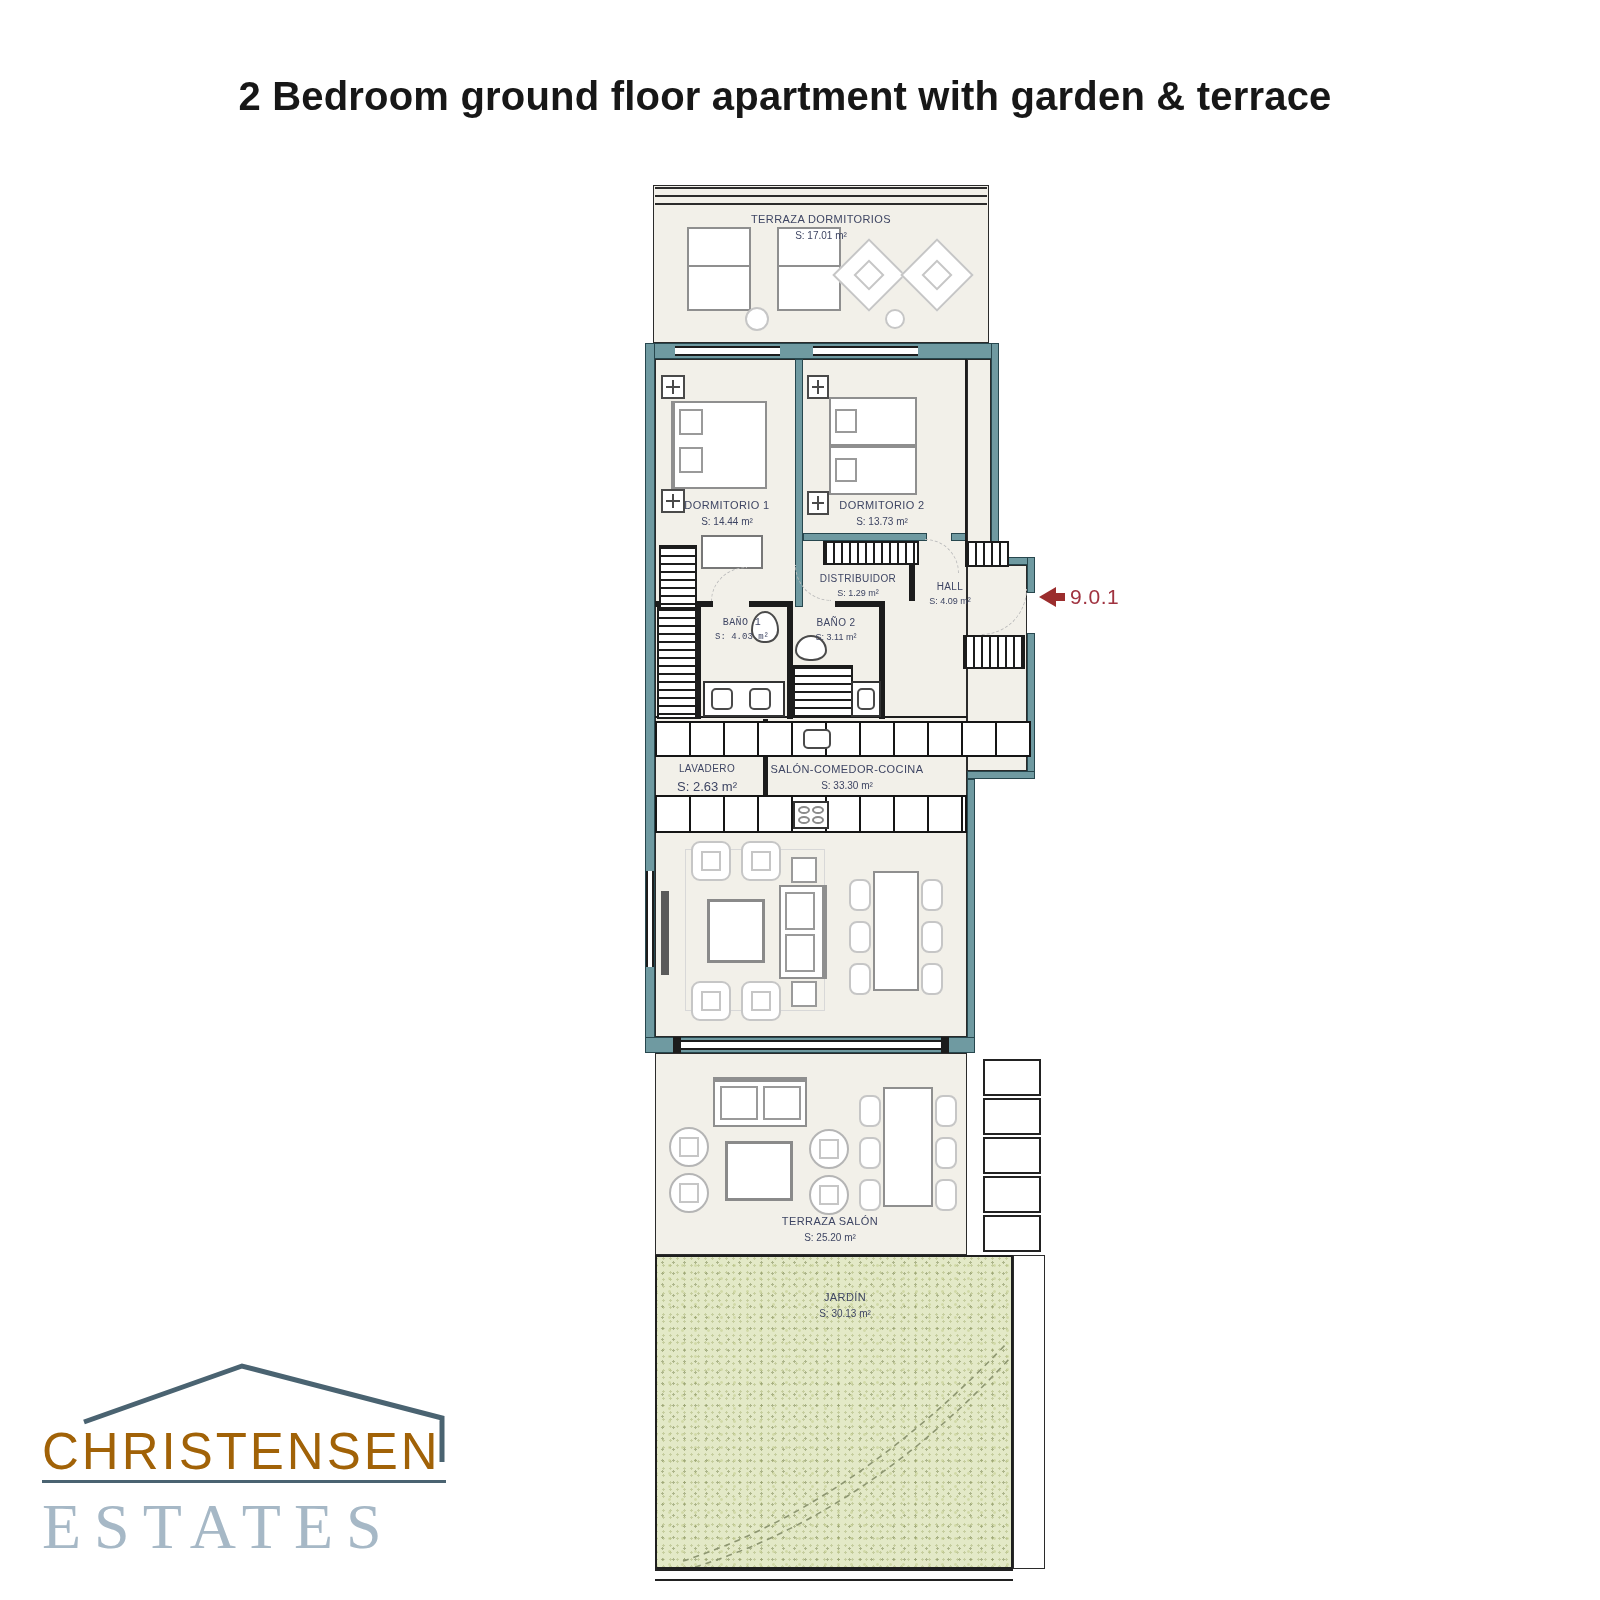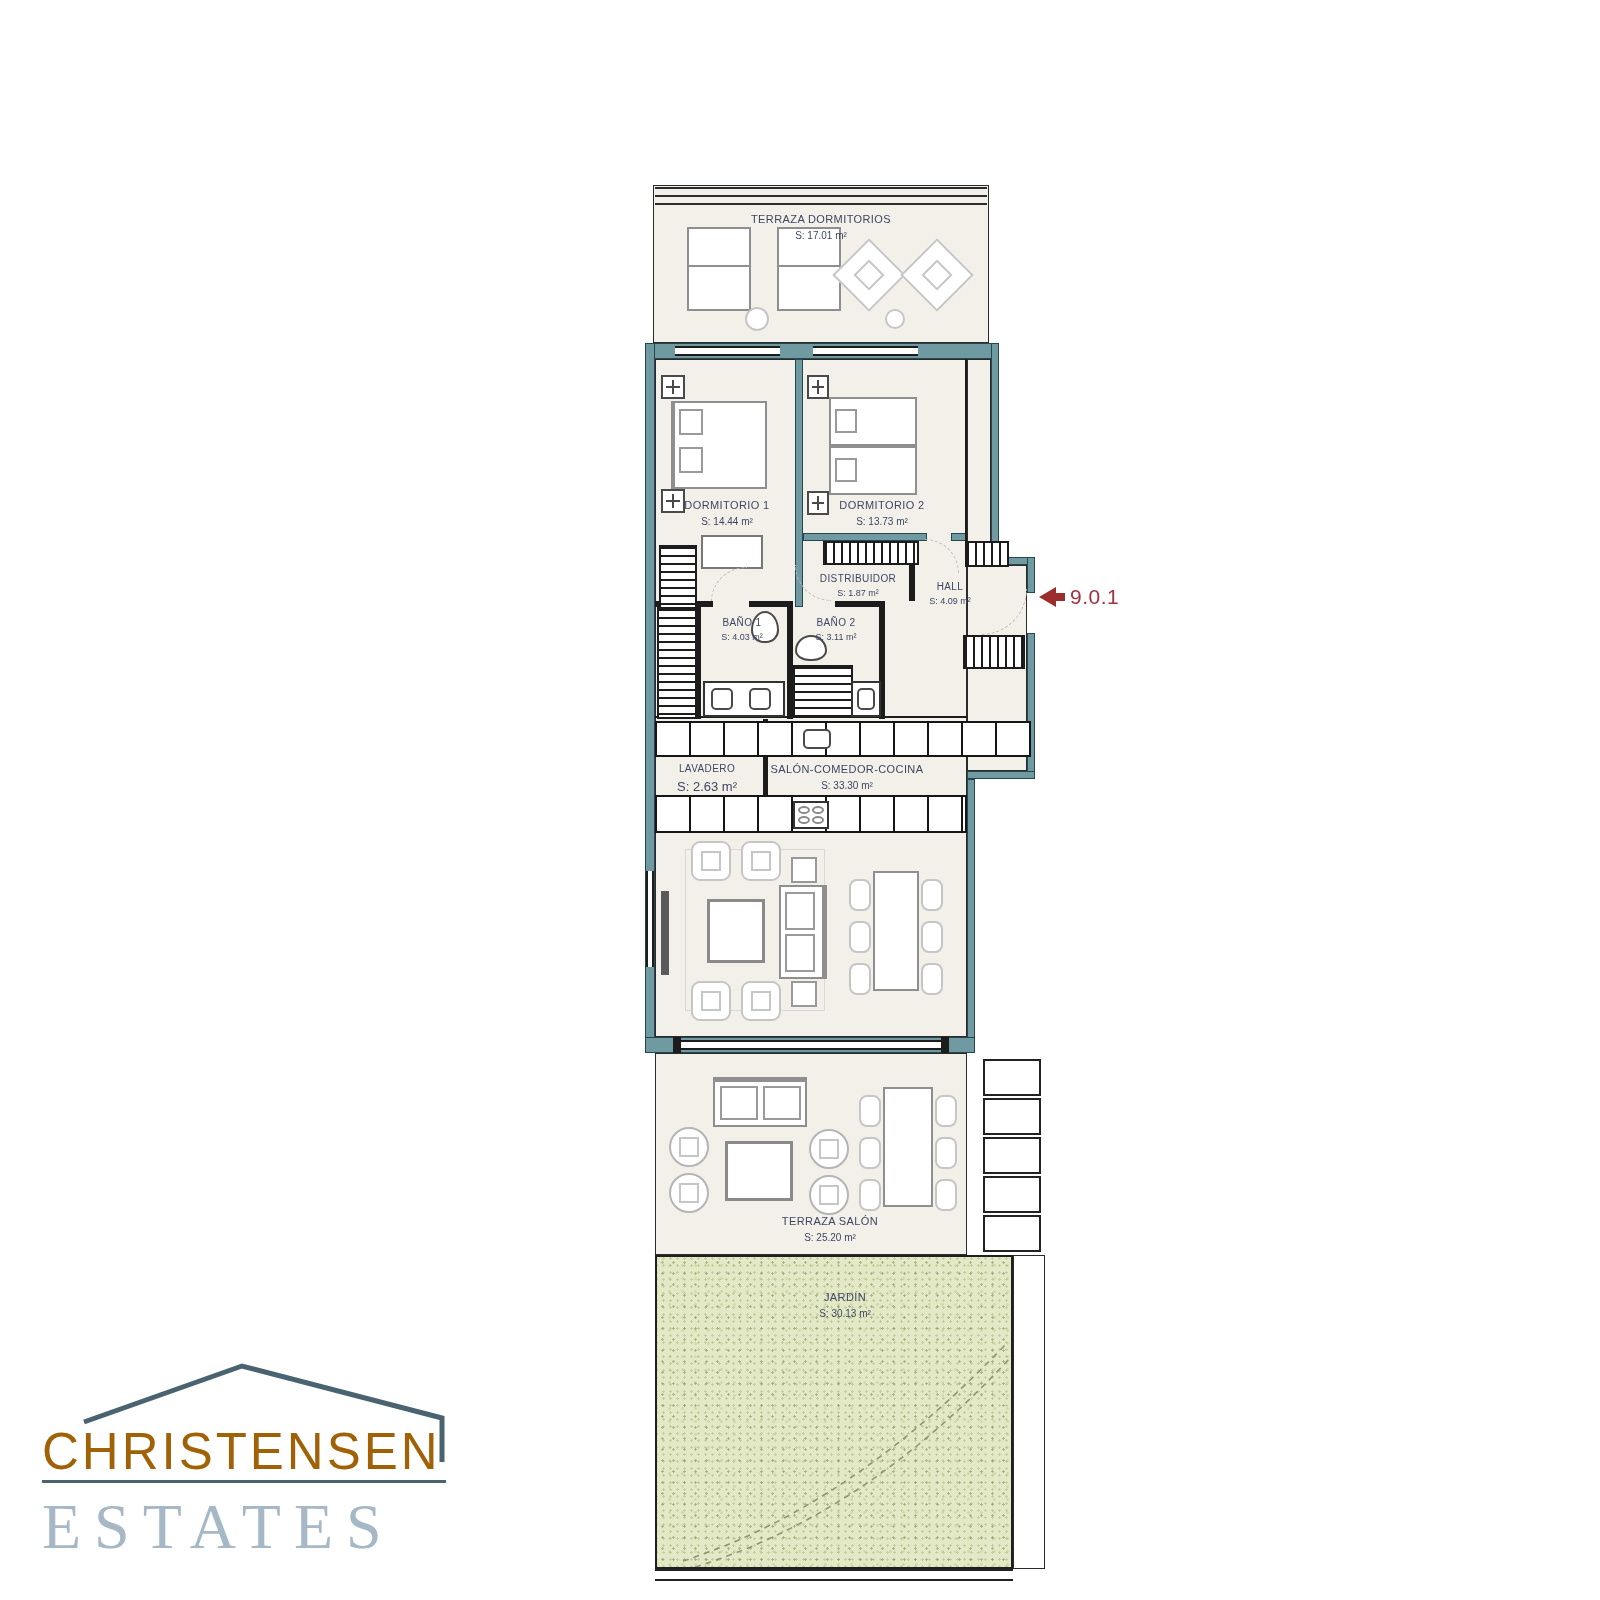--- a/index.html
+++ b/index.html
@@ -76,20 +76,21 @@
               radial-gradient(rgba(198,208,148,.6) 1.2px, transparent 1.6px);
             background-size:11px 11px, 7px 7px, 13px 13px;
             background-position:0 0, 3px 5px, 6px 2px; }
   .fence { position:absolute; background:#fff; border-top:2px solid #222; border-bottom:2px solid #222; }
 </style>
 </head>
 <body>
 
 <div class="page">
 
+  <div class="title">2 Bedroom ground floor apartment with garden &amp; terrace</div>
 
   <div id="plan">
 
     <div class="floor" style="left:8px;top:2px;width:336px;height:158px;"></div>
     <div class="parapet" style="left:10px;top:4px;width:332px;height:20px;"></div>
     <div class="floor" style="left:10px;top:176px;width:312px;height:678px;border-width:1px;"></div>
     <div class="floor" style="left:322px;top:176px;width:24px;height:198px;border-width:1px;"></div>
     <div class="floor" style="left:322px;top:382px;width:60px;height:206px;border-width:1px;"></div>
     <div class="floor" style="left:10px;top:870px;width:312px;height:202px;"></div>
     <div class="garden" style="left:10px;top:1072px;width:358px;height:314px;">
@@ -263,27 +264,27 @@
     <div class="room-label" style="left:82px;top:314px;">
       <div class="room-name">DORMITORIO 1</div>
       <div class="room-area">S: 14.44 m²</div>
     </div>
     <div class="room-label" style="left:237px;top:314px;">
       <div class="room-name">DORMITORIO 2</div>
       <div class="room-area">S: 13.73 m²</div>
     </div>
     <div class="room-label" style="left:213px;top:388px;font-size:9px;">
       <div class="room-name" style="font-size:10px;">DISTRIBUIDOR</div>
-      <div class="room-area" style="font-size:9px;">S: 1.87 m²</div>
+      <div class="room-area" style="font-size:9px;">S: 1.29 m²</div>
     </div>
     <div class="room-label" style="left:305px;top:396px;">
       <div class="room-name" style="font-size:10px;">HALL</div>
       <div class="room-area" style="font-size:9px;">S: 4.09 m²</div>
     </div>
-    <div class="room-label" style="left:97px;top:432px;">
+    <div class="room-label" style="left:97px;top:432px;font-family:Liberation Mono, monospace;">
       <div class="room-name" style="font-size:10px;">BAÑO 1</div>
       <div class="room-area" style="font-size:9px;">S: 4.03 m²</div>
     </div>
     <div class="room-label" style="left:191px;top:432px;">
       <div class="room-name" style="font-size:10px;">BAÑO 2</div>
       <div class="room-area" style="font-size:9px;">S: 3.11 m²</div>
     </div>
     <div class="room-label" style="left:62px;top:578px;">
       <div class="room-name" style="font-size:10px;">LAVADERO</div>
       <div class="room-area" style="font-size:13px;">S: 2.63 m²</div>

